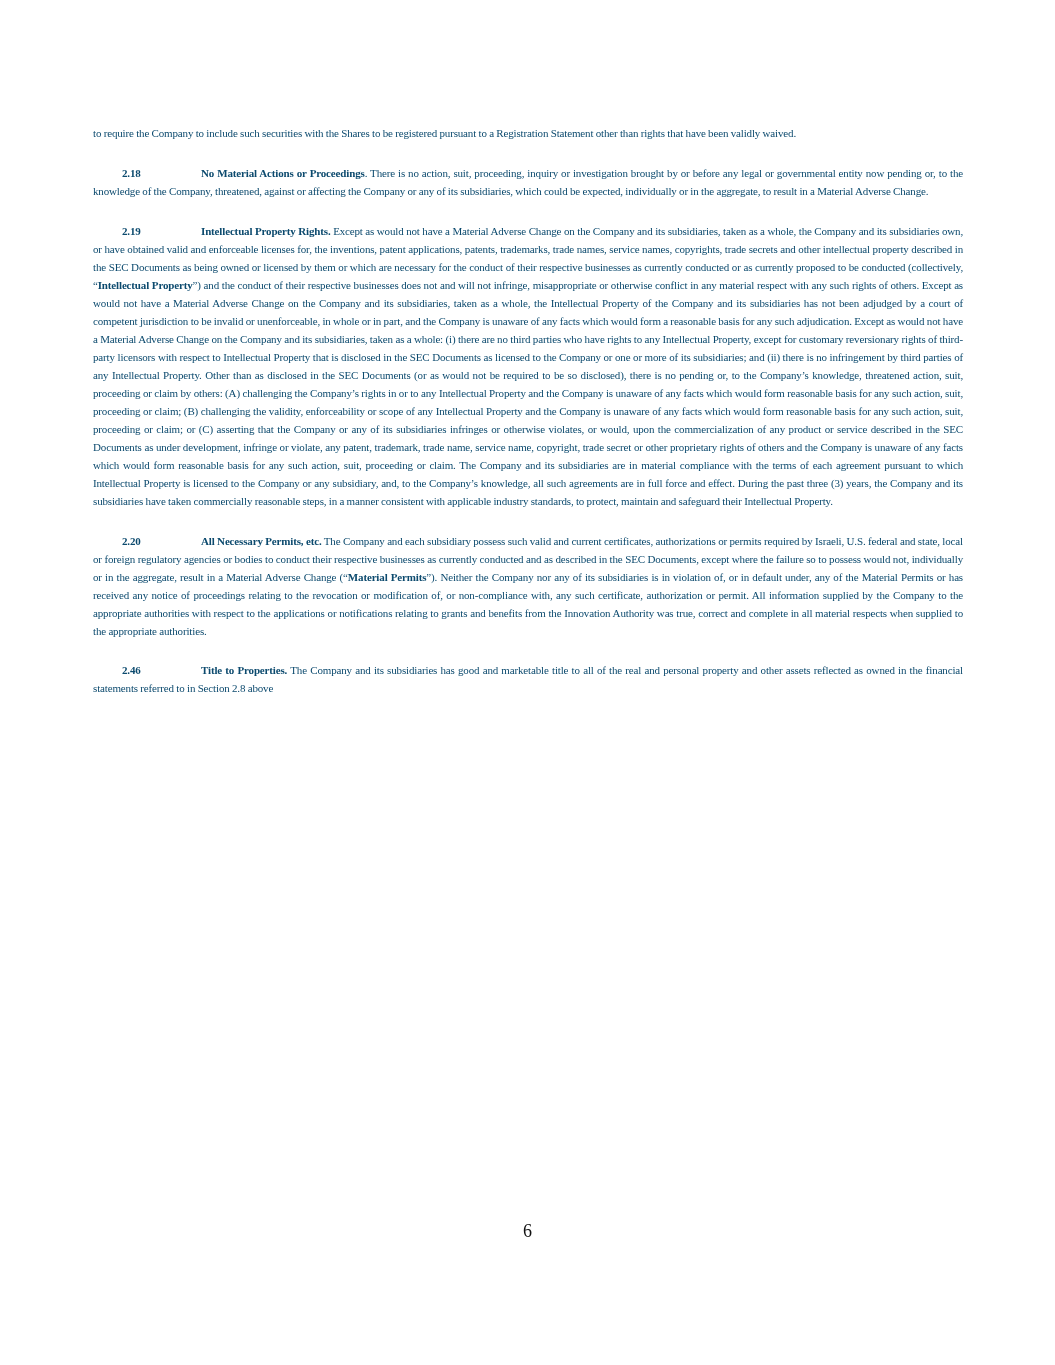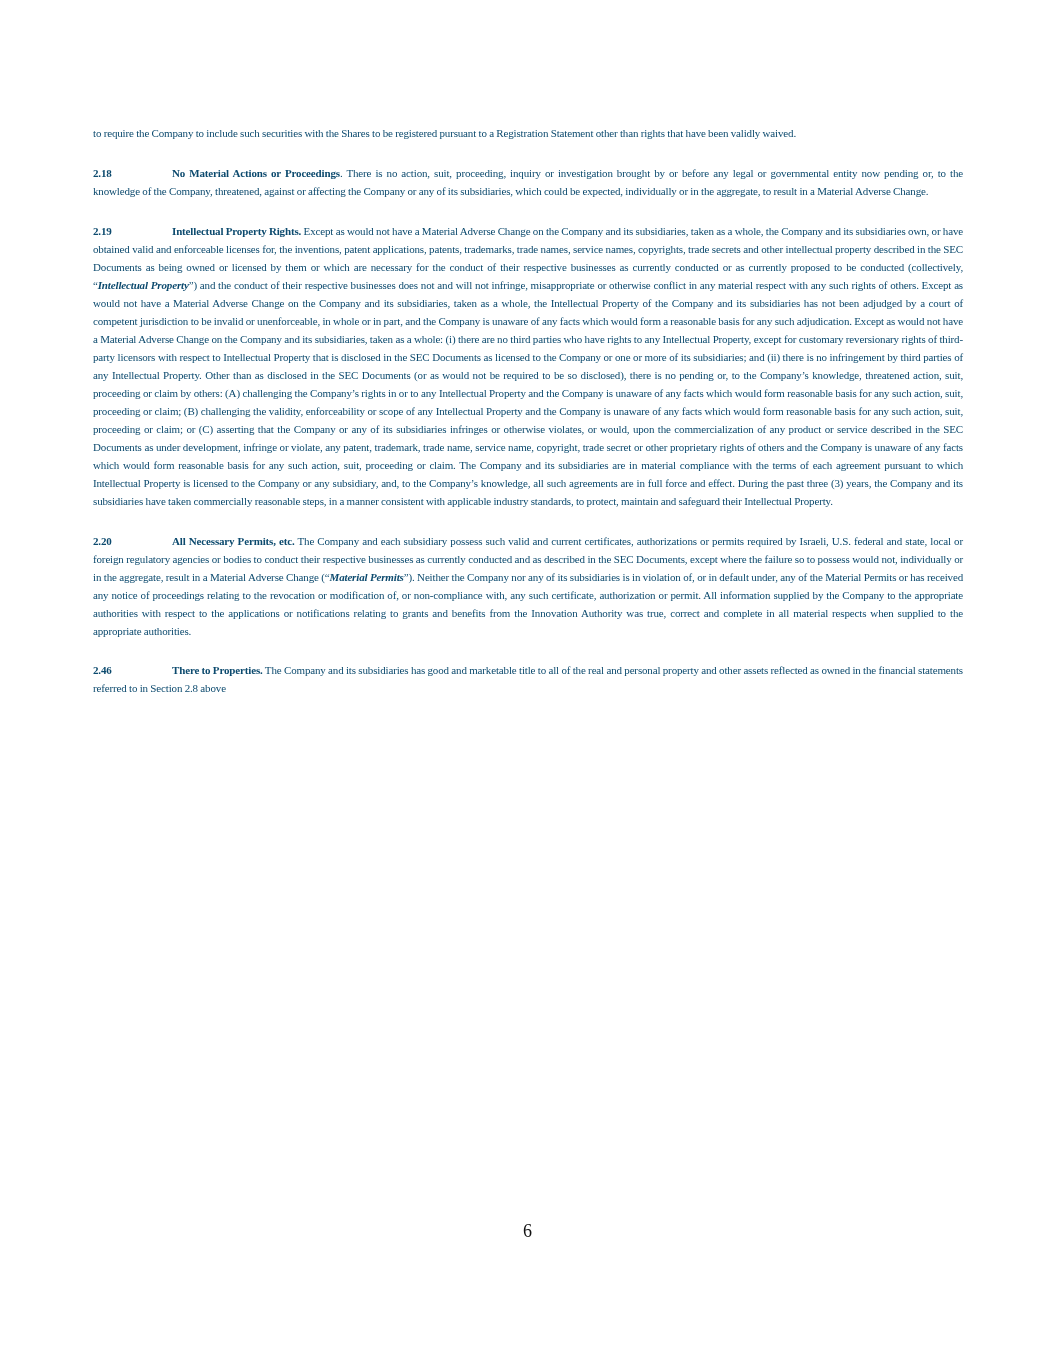--- a/index.html
+++ b/index.html
@@ -26,28 +26,28 @@
       letter-spacing: -0.15px;
       word-spacing: -0.2px;
     }
     .para {
       margin: 0 0 21.85px 0;
     }
     .sec-num {
       font-weight: bold;
       display: inline-block;
       width: 62px;
+      margin-left: 29px;
     }
     .sec-title {
       font-weight: bold;
       margin-left: 17px;
     }
     .defined {
       font-weight: bold;
-      font-style: italic;
     }
     .page-number {
       position: absolute;
       left: 0;
       width: 1055px;
       top: 1221px;
       text-align: center;
       font-family: "Liberation Serif", "DejaVu Serif", serif;
       font-size: 18px;
       color: #111111;
@@ -59,17 +59,17 @@
 <div class="page">
 
   <p class="para"><span>to require the Company to include such securities with the Shares to be registered pursuant to a Registration Statement other than rights that have been validly waived.</span></p>
 
   <p class="para"><span class="sec-num">2.18</span><span class="sec-title">No Material Actions or Proceedings</span><span>.</span><span> There is no action, suit, proceeding, inquiry or investigation brought by or before any legal or governmental entity now pending or, to the knowledge of the Company, threatened, against or affecting the Company or any of its subsidiaries, which could be expected, individually or in the aggregate, to result in a Material Adverse Change.</span></p>
 
   <p class="para"><span class="sec-num">2.19</span><span class="sec-title">Intellectual Property Rights.</span><span> Except as would not have a Material Adverse Change on the Company and its subsidiaries, taken as a whole, the Company and its subsidiaries own, or have obtained valid and enforceable licenses for, the inventions, patent applications, patents, trademarks, trade names, service names, copyrights, trade secrets and other intellectual property described in the SEC Documents as being owned or licensed by them or which are necessary for the conduct of their respective businesses as currently conducted or as currently proposed to be conducted (collectively, “</span><span class="defined">Intellectual Property</span><span>”) and the conduct of their respective businesses does not and will not infringe, misappropriate or otherwise conflict in any material respect with any such rights of others. Except as would not have a Material Adverse Change on the Company and its subsidiaries, taken as a whole, the Intellectual Property of the Company and its subsidiaries has not been adjudged by a court of competent jurisdiction to be invalid or unenforceable, in whole or in part, and the Company is unaware of any facts which would form a reasonable basis for any such adjudication. Except as would not have a Material Adverse Change on the Company and its subsidiaries, taken as a whole: (i) there are no third parties who have rights to any Intellectual Property, except for customary reversionary rights of third-party licensors with respect to Intellectual Property that is disclosed in the SEC Documents as licensed to the Company or one or more of its subsidiaries; and (ii) there is no infringement by third parties of any Intellectual Property. Other than as disclosed in the SEC Documents (or as would not be required to be so disclosed), there is no pending or, to the Company’s knowledge, threatened action, suit, proceeding or claim by others: (A) challenging the Company’s rights in or to any Intellectual Property and the Company is unaware of any facts which would form reasonable basis for any such action, suit, proceeding or claim; (B) challenging the validity, enforceability or scope of any Intellectual Property and the Company is unaware of any facts which would form reasonable basis for any such action, suit, proceeding or claim; or (C) asserting that the Company or any of its subsidiaries infringes or otherwise violates, or would, upon the commercialization of any product or service described in the SEC Documents as under development, infringe or violate, any patent, trademark, trade name, service name, copyright, trade secret or other proprietary rights of others and the Company is unaware of any facts which would form reasonable basis for any such action, suit, proceeding or claim. The Company and its subsidiaries are in material compliance with the terms of each agreement pursuant to which Intellectual Property is licensed to the Company or any subsidiary, and, to the Company’s knowledge, all such agreements are in full force and effect. During the past three (3) years, the Company and its subsidiaries have taken commercially reasonable steps, in a manner consistent with applicable industry standards,  to protect, maintain and safeguard their Intellectual Property.</span></p>
 
   <p class="para"><span class="sec-num">2.20</span><span class="sec-title">All Necessary Permits, etc.</span><span> The Company and each subsidiary possess such valid and current certificates, authorizations or permits required by Israeli, U.S. federal and state, local or foreign regulatory agencies or bodies to conduct their respective businesses as currently conducted and as described in the SEC Documents, except where the failure so to possess would not, individually or in the aggregate, result in a Material Adverse Change (“</span><span class="defined">Material Permits</span><span>”). Neither the Company nor any of its subsidiaries is in violation of, or in default under, any of the Material Permits or has received any notice of proceedings relating to the revocation or modification of, or non-compliance with, any such certificate, authorization or permit. All information supplied by the Company to the appropriate authorities with respect to the applications or notifications relating to grants and benefits from the Innovation Authority was true, correct and complete in all material respects when supplied to the appropriate authorities.</span></p>
 
-  <p class="para"><span class="sec-num">2.46</span><span class="sec-title">There to Properties.</span><span> The Company and its subsidiaries has good and marketable title to all of the real and personal property and other assets reflected as owned in the financial statements referred to in Section 2.8 above</span></p>
+  <p class="para"><span class="sec-num">2.46</span><span class="sec-title">Title to Properties.</span><span> The Company and its subsidiaries has good and marketable title to all of the real and personal property and other assets reflected as owned in the financial statements referred to in Section 2.8 above</span></p>
 
 </div>
 
 <div class="page-number">6</div>
 
 </body></html>

